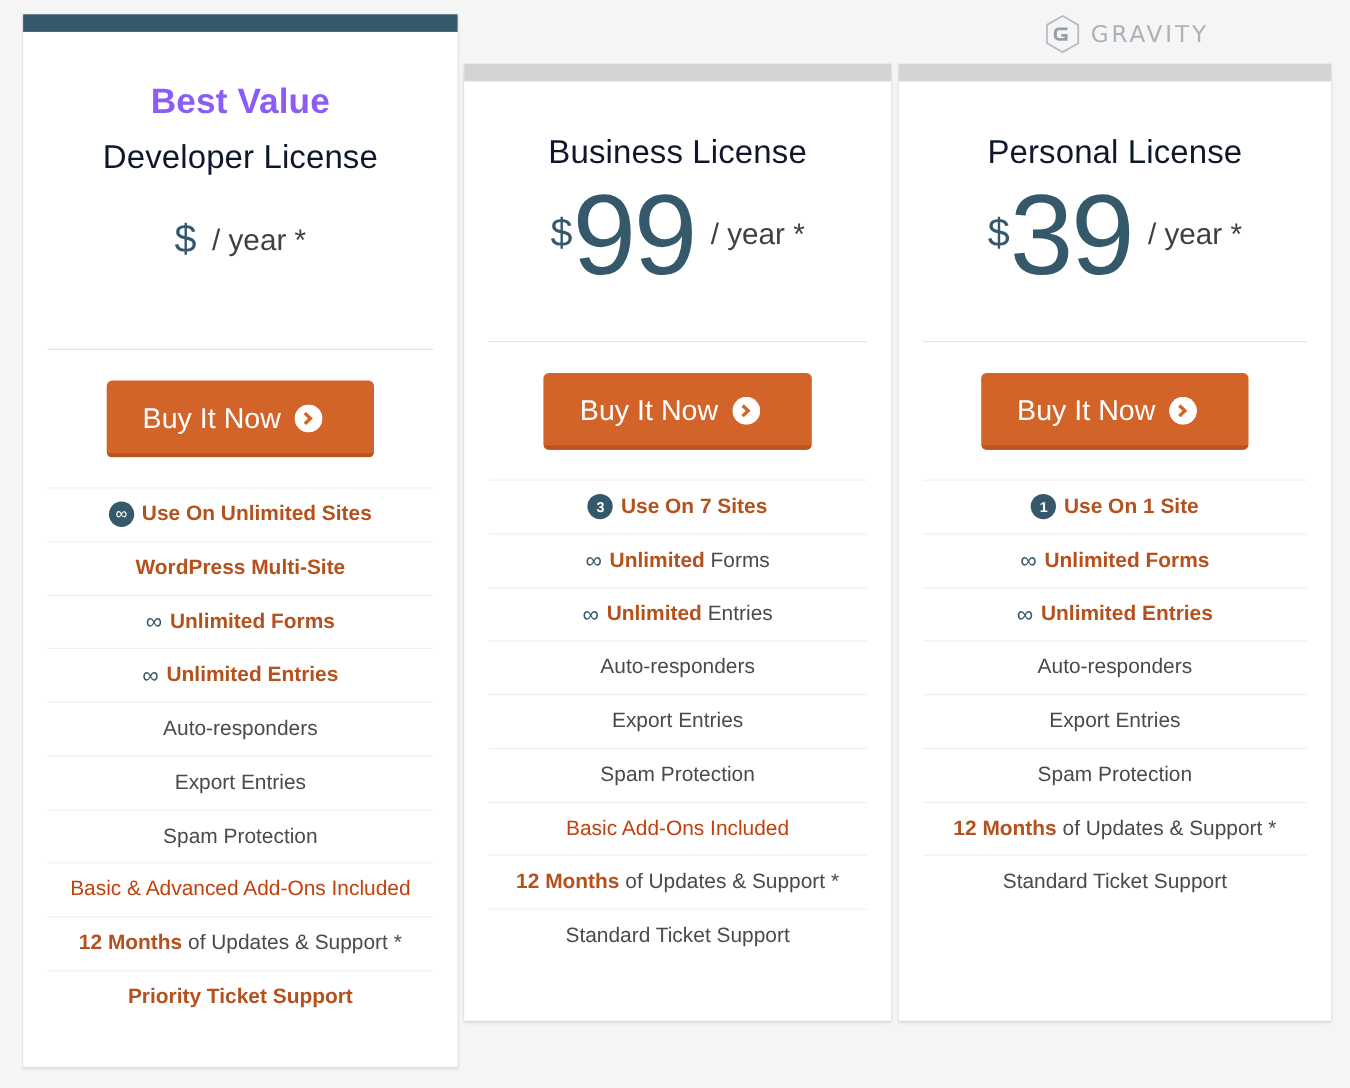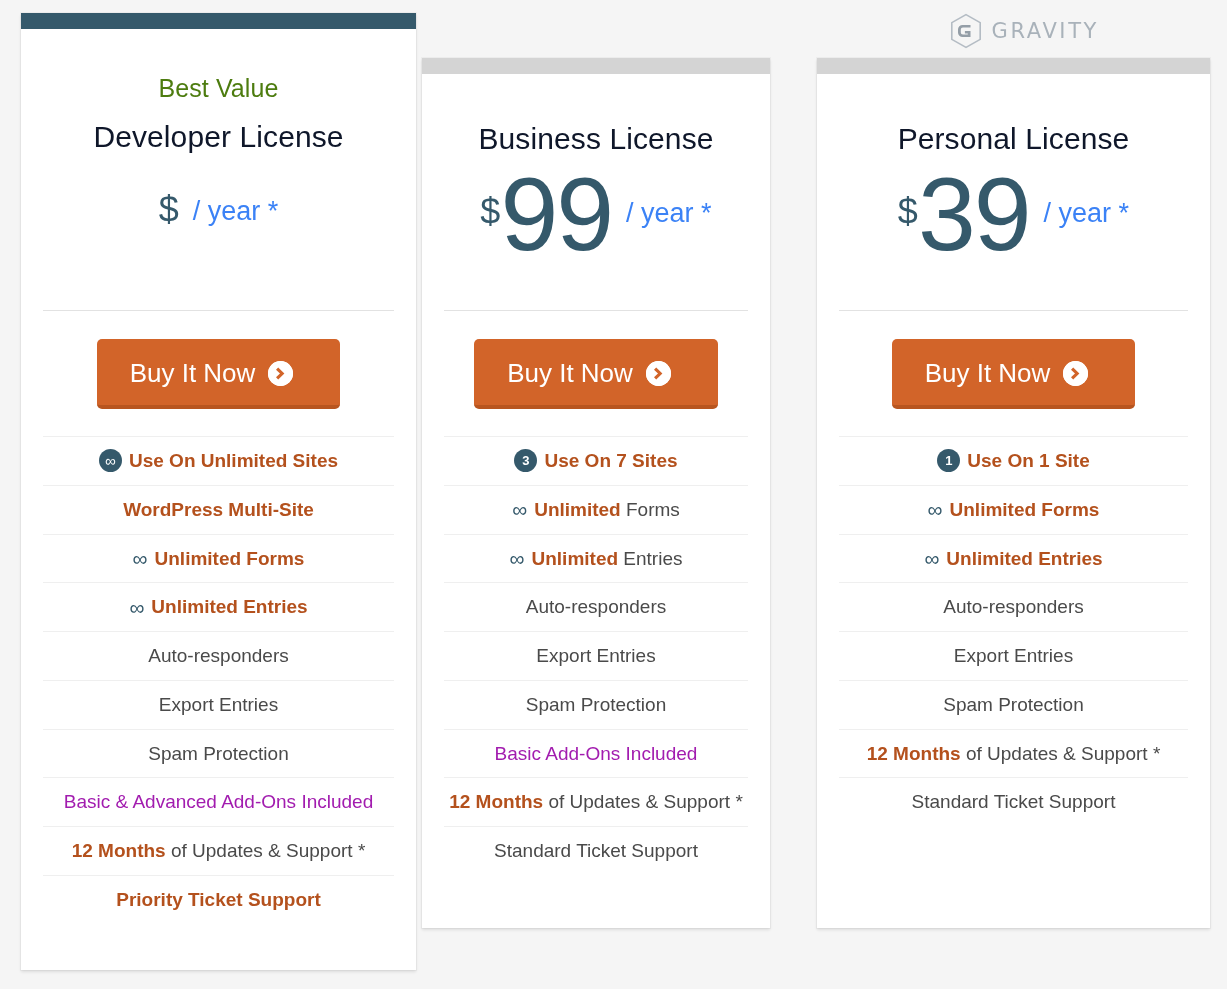--- a/index.html
+++ b/index.html
@@ -40,38 +40,38 @@
 
   .card {
     position: absolute;
     background: #ffffff;
     box-shadow: 0 2px 3px rgba(0,0,0,0.10), 0 0 0 1px rgba(0,0,0,0.03);
     display: flex;
     flex-direction: column;
   }
 
   .card--developer { left: 21px;  top: 13px; width: 395px; height: 957px; }
-  .card--business  { left: 422px; top: 58px; width: 348px; height: 870px; }
+  .card--business  { left: 422px; top: 58px; width: 388px; height: 870px; }
   .card--personal  { left: 817px; top: 58px; width: 393px; height: 870px; }
 
   .card-topbar { height: 16px; width: 100%; flex: none; }
 
   .card-inner {
     padding: 0 22px;
     display: flex;
     flex-direction: column;
     flex: 1 1 auto;
   }
 
   
   .badge-best-value {
     text-align: center;
-    color: #4d7c0f;
-    font-size: 25px;
-    font-weight: 400;
+    color: #8b5cf6;
+    font-size: 32px;
+    font-weight: 700;
     margin-top: 47px;
     line-height: 1;
     letter-spacing: 0.1px;
   }
   .card--business .badge-best-value,
   .card--personal .badge-best-value { visibility: hidden; height: 0; margin: 0; }
 
   .plan-title {
     text-align: center;
     color: #0f172a;
@@ -100,21 +100,21 @@
   }
   .price-amount {
     color: #35596b;
     font-size: 104px;
     line-height: 0.98;
     font-weight: 400;
     letter-spacing: -2px;
     margin-top: 0px;
   }
   .price-period {
-    color: #3b82f6;
+    color: #404040;
     font-size: 27px;
     line-height: 1;
     margin-top: 36px;
     margin-left: 14px;
     font-weight: 400;
     white-space: nowrap;
   }
 
   .divider {
     height: 1px;
@@ -175,21 +175,21 @@
     align-items: center;
     justify-content: center;
     gap: 7px;
     min-height: 46px;
     font-weight: 400;
   }
   .feature:first-child { border-top: 1px solid #efefef; }
   .feature:last-child { border-bottom: none; }
 
   .feature .hl { color: #b4511d; font-weight: bold; }
-  .feature.all-accent { color: #a21caf; }
+  .feature.all-accent { color: #c2410c; }
   .feature.all-accent-bold { color: #b4511d; font-weight: bold; }
 
   .count-badge {
     width: 23px; height: 23px;
     border-radius: 50%;
     background: #35596b;
     color: #ffffff;
     font-size: 13px;
     font-weight: bold;
     display: inline-flex;

